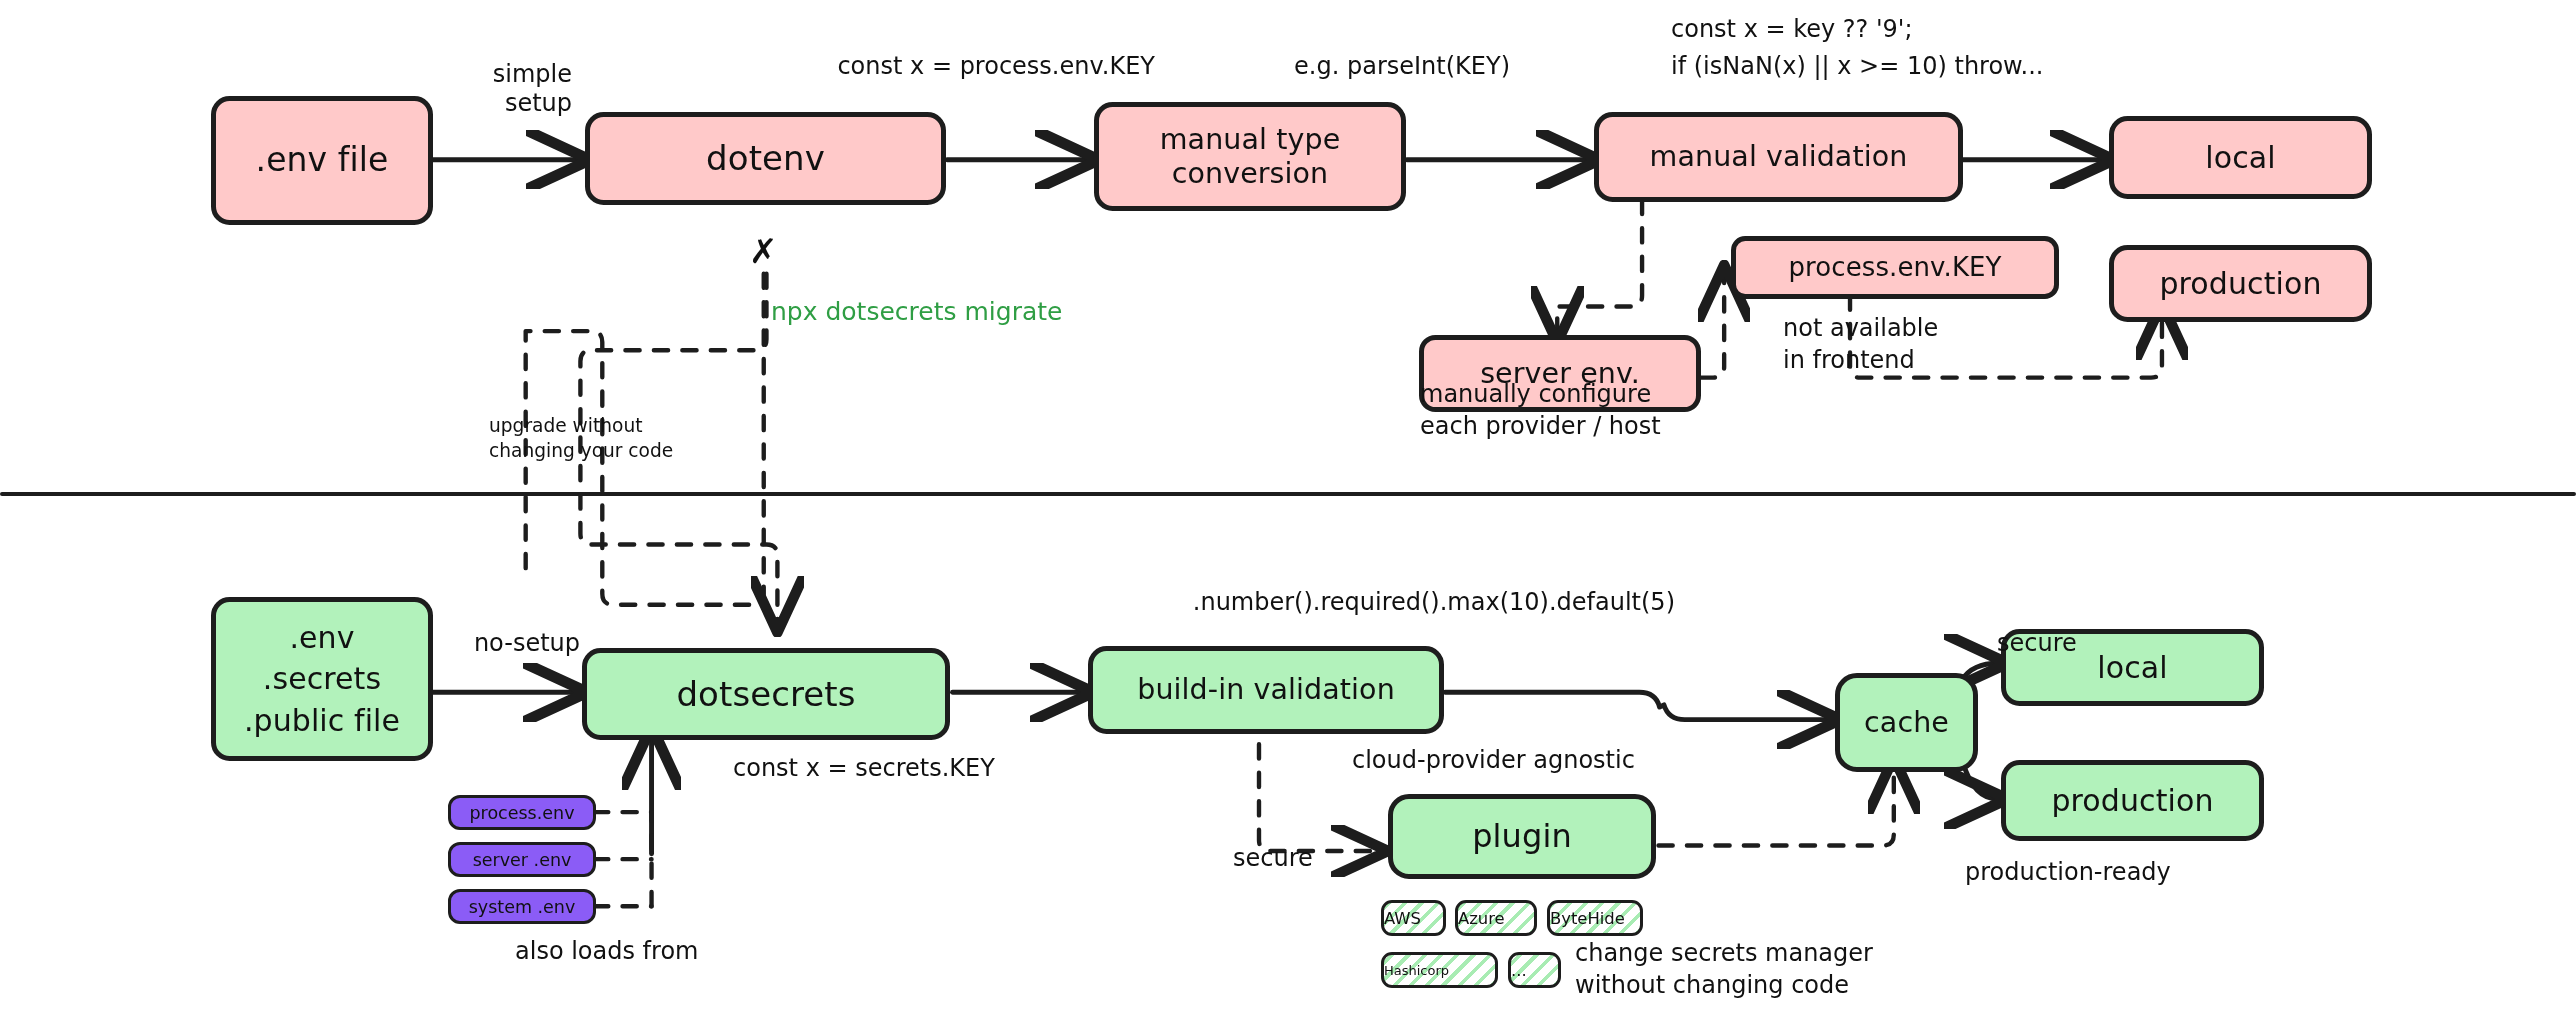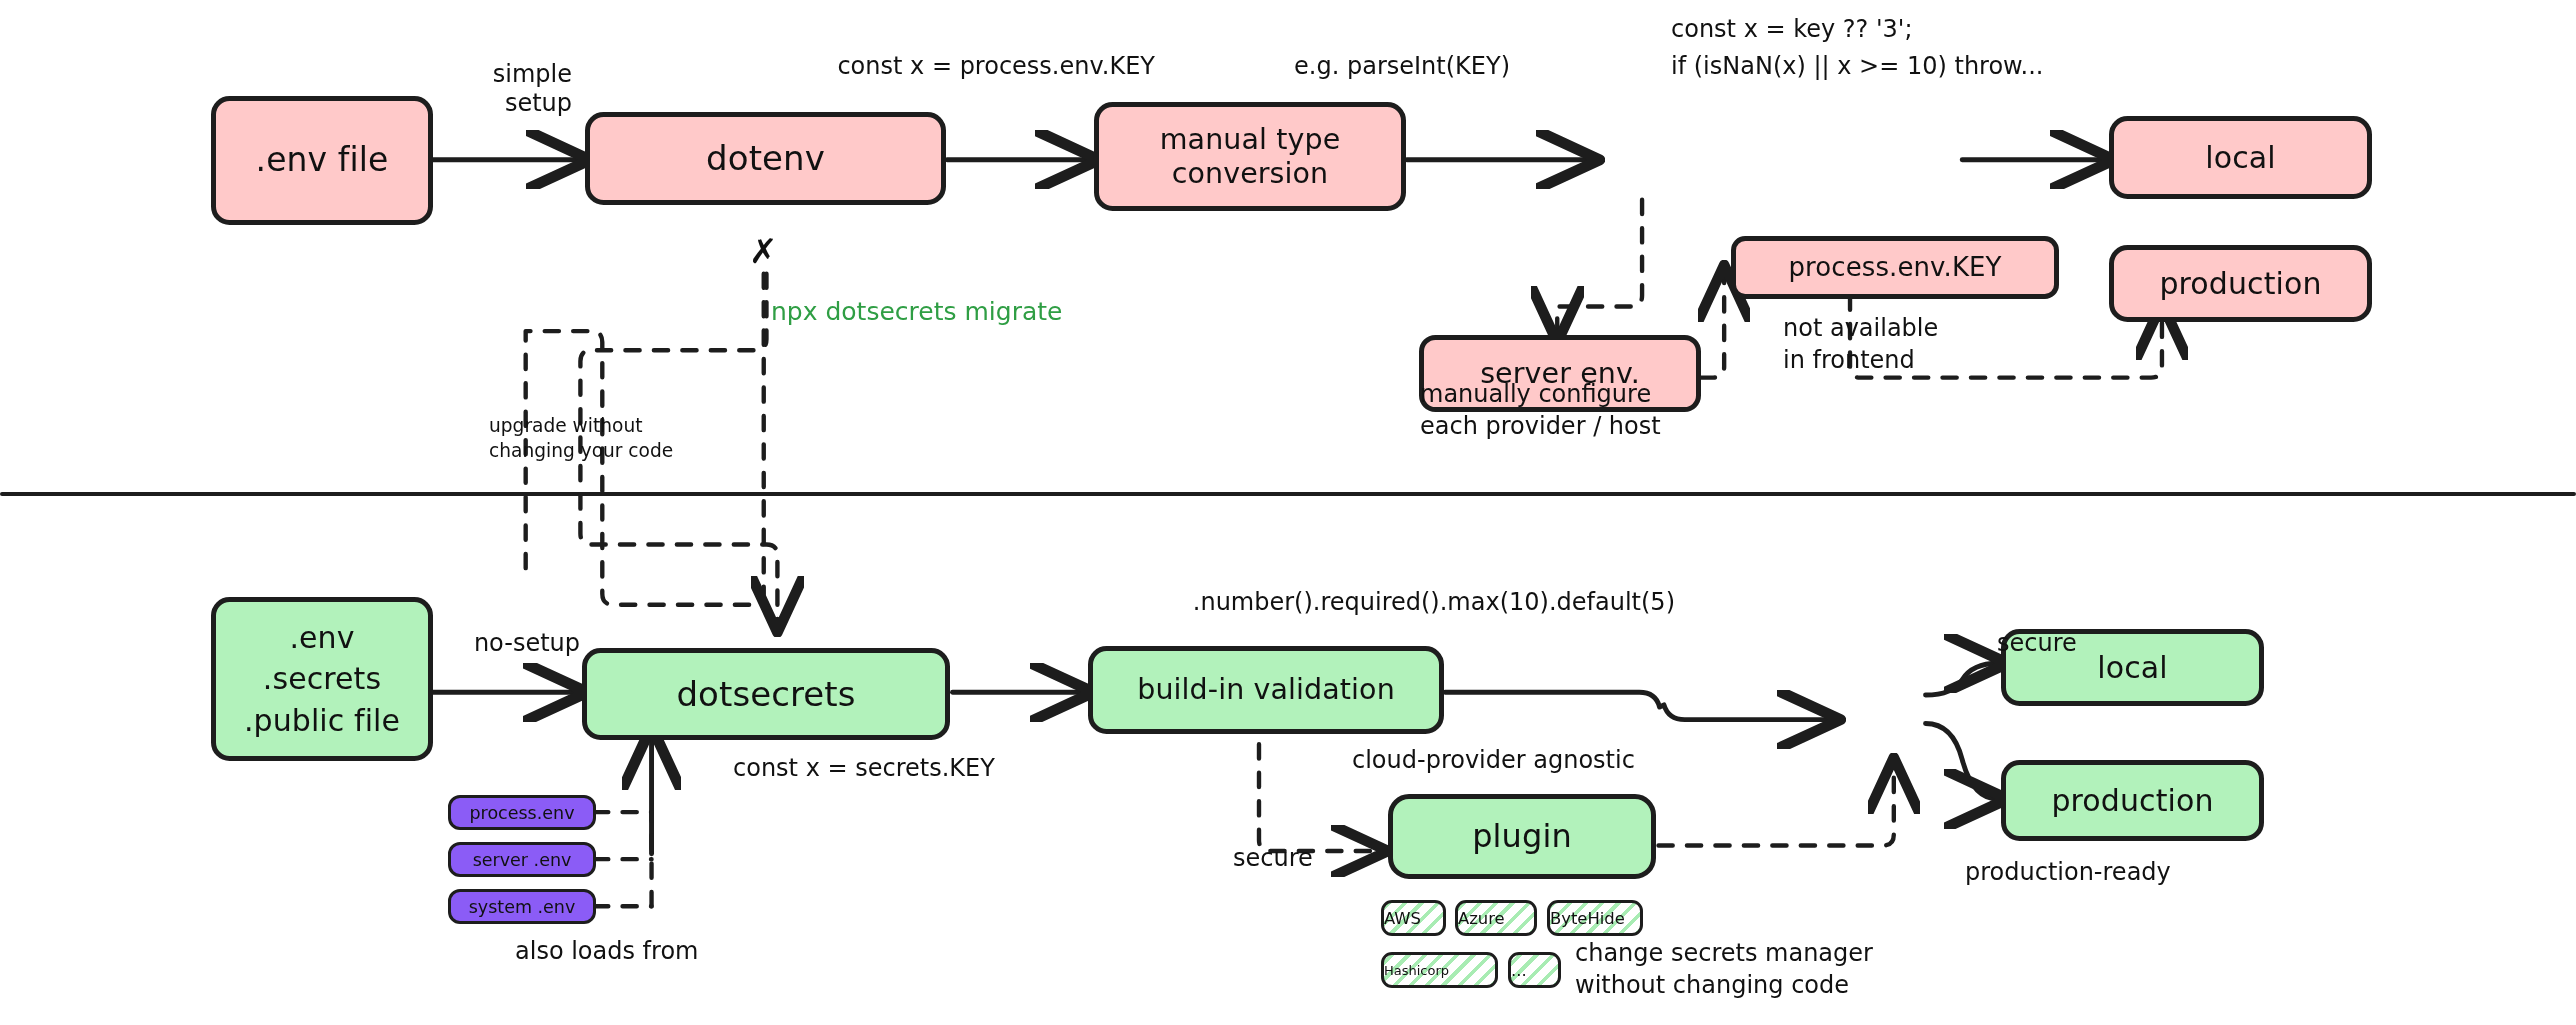--- a/index.html
+++ b/index.html
@@ -134,20 +134,23 @@
 
   <div class="node pink" style="left:585px;top:112px;width:361px;height:93px;font-size:34px;">
     <span class="lbl">dotenv</span>
   </div>
 
   <div class="node pink" style="left:1094px;top:102px;width:312px;height:109px;font-size:28.5px;white-space:pre-line;">
     <span class="lbl">manual type
 conversion</span>
   </div>
 
+  <div class="node pink" style="left:1594px;top:112px;width:369px;height:90px;font-size:28.5px;">
+    <span class="lbl">manual validation</span>
+  </div>
 
   <div class="node pink" style="left:2109px;top:116px;width:263px;height:83px;font-size:30px;">
     <span class="lbl">local</span>
   </div>
 
   <div class="node pink" style="left:1419px;top:335px;width:282px;height:77px;font-size:28.5px;border-radius:16.4px;">
     <span class="lbl">server env.</span>
   </div>
 
   <div class="node pink" style="left:1731px;top:236px;width:328px;height:63px;font-size:26px;border-radius:14.2px;">
@@ -158,21 +161,21 @@
     <span class="lbl">production</span>
   </div>
 
   <div class="tx c" style="left:463px;top:60px;width:109px;font-size:24px;white-space:pre-line;">simple
 setup</div>
 
   <div class="tx c" style="left:673px;top:52px;width:482px;font-size:24px;">const x = process.env.KEY</div>
 
   <div class="tx c" style="left:1171px;top:52px;width:339px;font-size:24px;">e.g. parseInt(KEY)</div>
 
-  <div class="tx l" style="left:1671px;top:15.3px;font-size:24px;">const x = key ?? '3';</div>
+  <div class="tx l" style="left:1671px;top:15.3px;font-size:24px;">const x = key ?? '9';</div>
 
   <div class="tx l" style="left:1671px;top:52px;font-size:24px;">if (isNaN(x) || x &gt;= 10) throw...</div>
 
   <div class="tx l" style="left:1420px;top:378px;font-size:24px;line-height:1.34;white-space:pre-line;top:378px;">manually configure
 each provider / host</div>
 
   <div class="tx l" style="left:1783px;top:312px;font-size:24px;line-height:1.34;white-space:pre-line;">not available
 in frontend</div>
 
   <div class="xmark" style="left:749px;top:231px;font-size:34px;">
@@ -191,20 +194,23 @@
   </div>
 
   <div class="node green" style="left:582px;top:648px;width:368px;height:92px;font-size:34px;">
     <span class="lbl">dotsecrets</span>
   </div>
 
   <div class="node green" style="left:1088px;top:646px;width:356px;height:88px;font-size:28.5px;">
     <span class="lbl">build-in validation</span>
   </div>
 
+  <div class="node green" style="left:1835px;top:673px;width:143px;height:99px;font-size:28.5px;border-radius:22px;">
+    <span class="lbl">cache</span>
+  </div>
 
   <div class="node green" style="left:2001px;top:629px;width:263px;height:77px;font-size:30px;">
     <span class="lbl">local</span>
   </div>
 
   <div class="node green" style="left:2001px;top:760px;width:263px;height:81px;font-size:30px;">
     <span class="lbl">production</span>
   </div>
 
   <div class="node green" style="left:1388px;top:794px;width:268px;height:85px;font-size:32px;border-radius:21px;">

